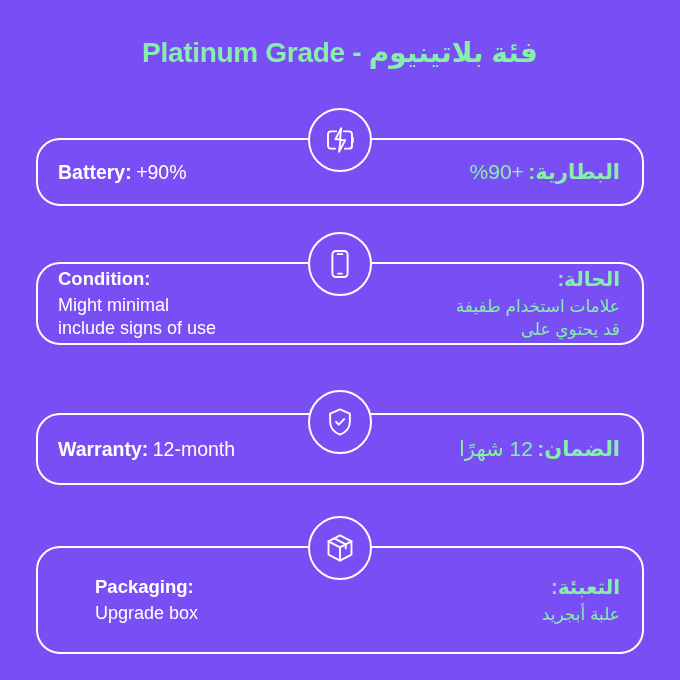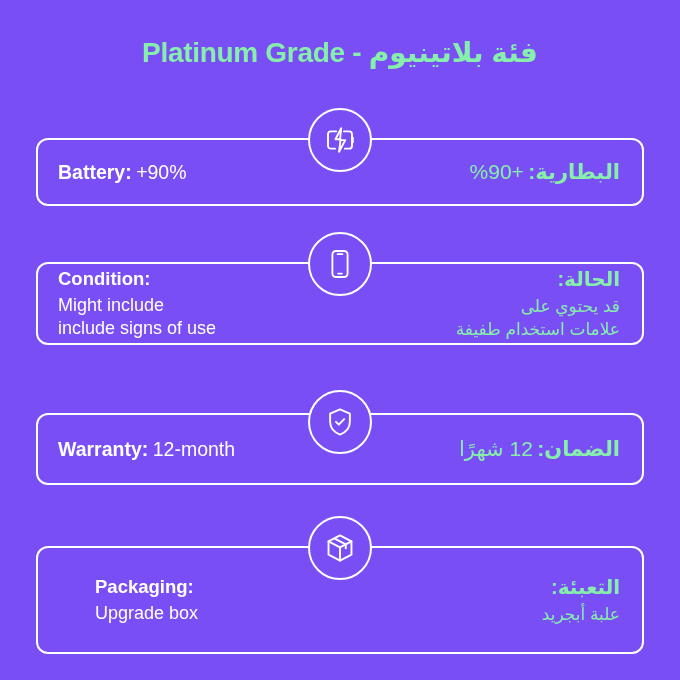--- a/index.html
+++ b/index.html
@@ -40,21 +40,21 @@
     white-space: nowrap;
   }
 
   
   .card {
     position: absolute;
     left: 36px;
     width: 608px;
     box-sizing: border-box;
     border: 2.5px solid #ffffff;
-    border-radius: 12px;
+    border-radius: 24px;
     background: transparent;
   }
 
   .card-inner {
     position: relative;
     height: 100%;
     display: flex;
     align-items: center;
     justify-content: space-between;
     padding: 0 22px 0 20px;
@@ -163,29 +163,29 @@
       <rect x="6.3" y="2.2" width="11.4" height="19.6" rx="2.6"></rect>
       <path d="M10.2 4.6h3.6"></path>
       <path d="M10.6 19.2h2.8"></path>
     </svg>
   </div>
   <div class="card" style="top:262px; height:83px;">
     <div class="card-inner">
       <div class="en stack">
         <span class="lbl">Condition:</span>
         <span class="val">
-          <span class="line">Might include</span>
+          <span class="line">Might minimal</span>
           <span class="line">include signs of use</span>
         </span>
       </div>
       <div class="ar stack-ar">
         <span class="lbl">الحالة:</span>
         <span class="val">
+          <span class="line">علامات استخدام طفيفة</span>
           <span class="line">قد يحتوي على</span>
-          <span class="line">علامات استخدام طفيفة</span>
         </span>
       </div>
     </div>
   </div>
 
   <div class="badge" style="top:390px;">
     <svg viewBox="0 0 24 24" aria-hidden="true">
       <path d="M12 2.6 4.6 5.7v6.1c0 4.4 3.1 7.9 7.4 9.6 4.3-1.7 7.4-5.2 7.4-9.6V5.7z"></path>
       <path d="M9 11.9l2.1 2.1 4-4.1"></path>
     </svg>

